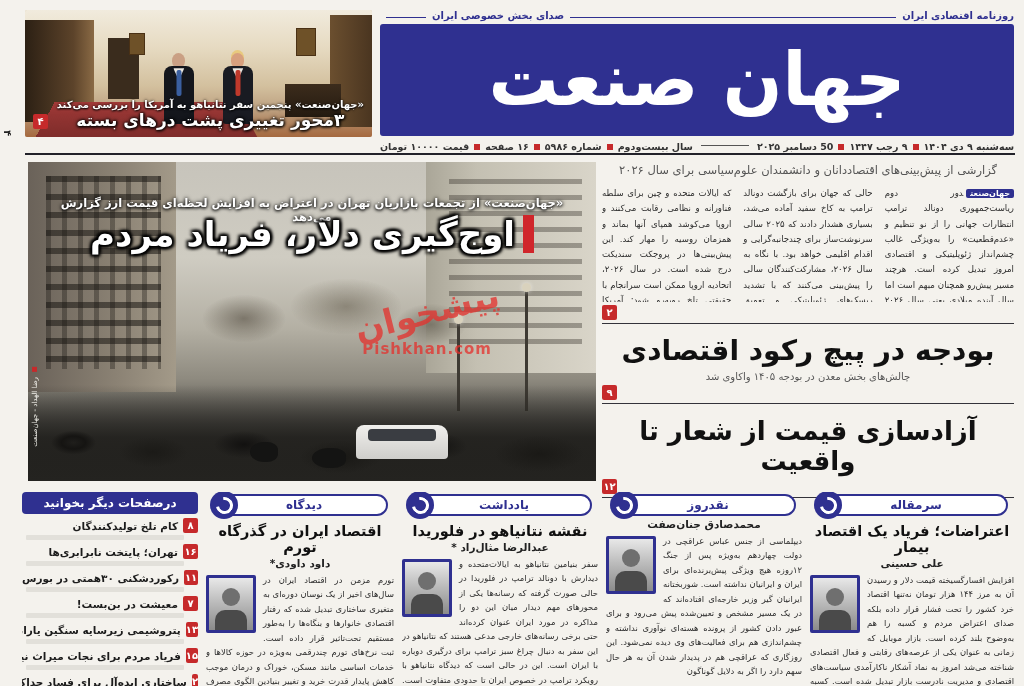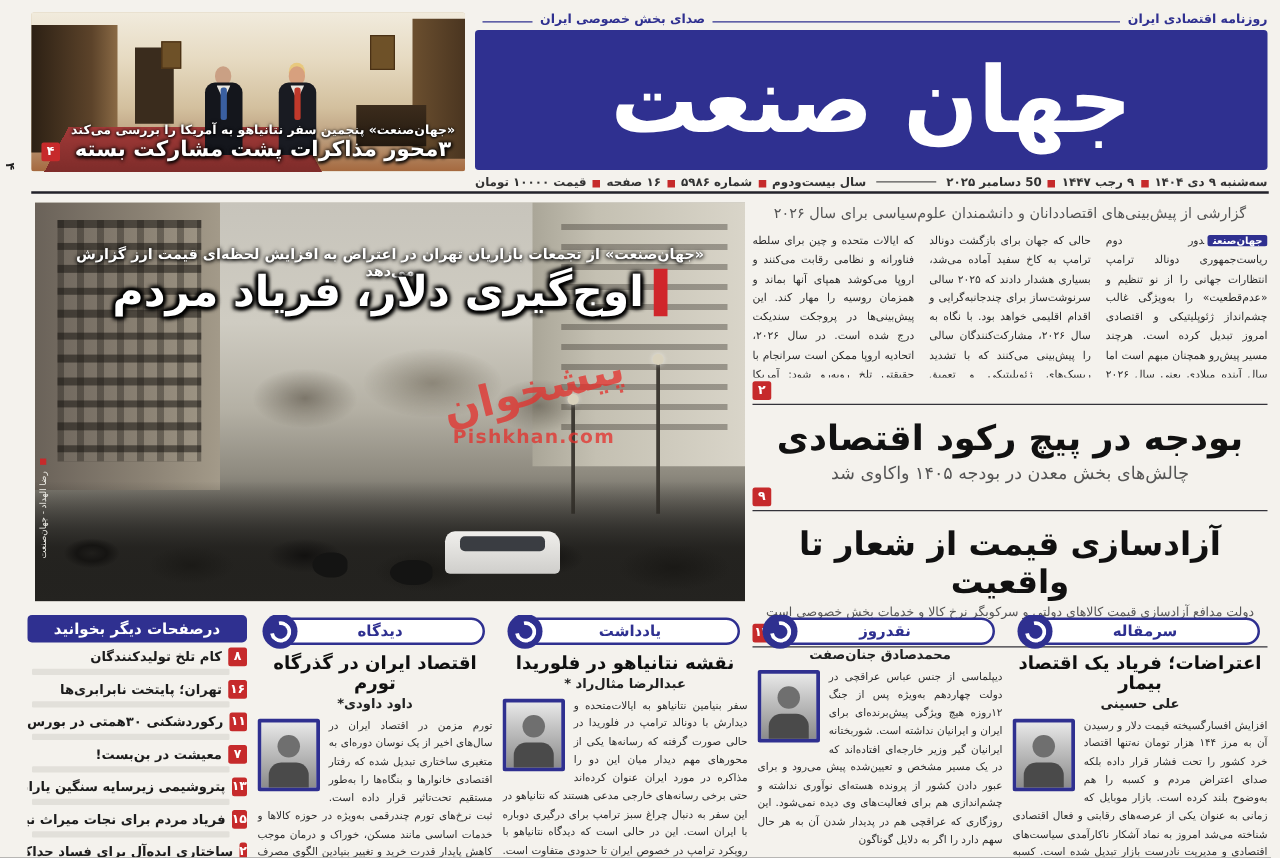--- a/index.html
+++ b/index.html
@@ -97,21 +97,21 @@
   
   .right-col { left:602px; top:158px; width:412px; }
   .lead-head { font-size:37px; font-weight:bold; text-align:center; color:#111; line-height:1.15; }
   .lead-sub { font-size:11.5px; color:#555; text-align:center; margin-top:5px; }
   .lead-cols { display:flex; direction:rtl; gap:12px; margin-top:9px; height:116px; overflow:hidden; }
   .lead-col { flex:1; font-size:8.6px; line-height:1.78; text-align:justify; color:#2b2b2b; }
   .srctag { background:#2f3090; color:#fff; font-size:8px; font-weight:bold; padding:0 4px; border-radius:2px; margin-left:3px; }
   .story-foot { display:flex; justify-content:flex-start; direction:ltr; margin-top:3px; }
   .rule { border-bottom:1.5px solid #33333a; margin-top:3px; }
   .story2-head { font-size:28px; font-weight:bold; text-align:center; margin-top:10px; color:#111; }
-  .story2-sub { font-size:14px; color:#555; text-align:center; margin-top:4px; }
+  .story2-sub { font-size:10px; color:#555; text-align:center; margin-top:4px; }
   .story3-head { font-size:26px; font-weight:bold; text-align:center; margin-top:12px; color:#111; }
   .story3-sub { font-size:10px; color:#555; text-align:center; margin-top:4px; }
 
   
   .opcol { top:492px; height:194px; overflow:hidden; }
   .pill { position:relative; height:22px; margin:2px 6px 0 14px; border:2px solid #2f3090; border-radius:12px;
     background:#fff; display:flex; align-items:center; justify-content:center; }
   .pill-label { font-size:12px; font-weight:bold; color:#2f3090; }
   .pill-circle { position:absolute; left:-12px; top:-5px; width:28px; height:28px; background:#2f3090; border-radius:50%;
     display:flex; align-items:center; justify-content:center; }
@@ -187,21 +187,21 @@
     </div>
     <div class="fig" style="left:57%">
       <div class="head" style="background:#d7a07e;box-shadow:0 -3px 0 0 #e8c97e"></div>
       <div class="body" style="background:#191b22">
         <div class="shirt"></div>
           <div class="tie" style="background:#c0392b"></div>
       </div>
     </div>
     <div class="tp-caption">
       <div class="tp-kicker">«جهان‌صنعت» پنجمین سفر نتانیاهو به آمریکا را بررسی می‌کند</div>
-      <div class="tp-title">۳محور مذاکرات پشت مشارکت بسته</div>
+      <div class="tp-title">۳محور تغییری پشت درهای بسته</div>
     </div>
     <div class="page-badge tp-badge">۴</div>
   </div>
 
   <div class="abs main-photo">
     <div class="mp-base"></div>
     <div class="mp-bldg-l"></div>
     <div class="mp-bldg-r"></div>
     <div class="mp-trees"></div>
     <div class="mp-pole" style="right:12%;top:40%;height:38%"></div>
@@ -242,21 +242,20 @@
     <div class="rule"></div>
 
     <div class="story2-head">بودجه در پیچ رکود اقتصادی</div>
     <div class="story2-sub">چالش‌های بخش معدن در بودجه ۱۴۰۵ واکاوی شد</div>
     <div class="story-foot">
         <span class="page-badge">۹</span>
       </div>
     <div class="rule"></div>
 
     <div class="story3-head">آزادسازی قیمت از شعار تا واقعیت</div>
-    <div class="story3-sub">دولت مدافع آزادسازی قیمت کالاهای دولتی و سرکوبگر نرخ کالا و خدمات بخش خصوصی است</div>
     <div class="story-foot">
         <span class="page-badge">۱۲</span>
       </div>
     <div class="rule"></div>
   </div>
 
   <div class="abs opcol" style="left:810px;width:204px">
     <div class="pill">
       <span class="pill-label">سرمقاله</span>
       <span class="pill-circle"></span>

